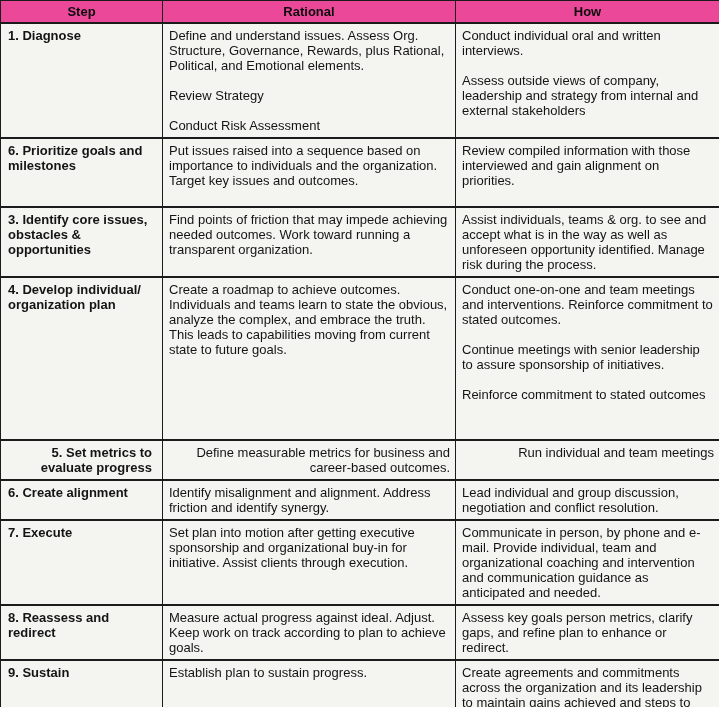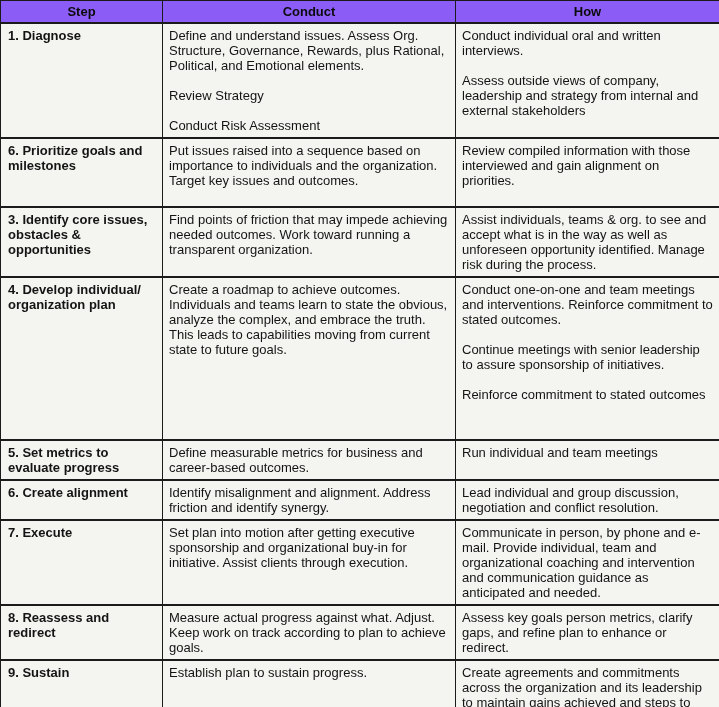--- a/index.html
+++ b/index.html
@@ -18,21 +18,21 @@
     border-collapse: collapse;
     table-layout: fixed;
     border: 1px solid #1b1b1b;
     border-bottom: 3px solid #000000;
     background: #f4f4f1;
   }
   col.c-step    { width: 162px; }
   col.c-purpose { width: 293px; }
   col.c-how     { width: 264px; }
   th {
-    background: #8b5cf6;
+    background: #ec4899;
     color: #0b0b0b;
     font-weight: bold;
     font-size: 13px;
     line-height: 15px;
     text-align: center;
     vertical-align: middle;
     padding: 3px 4px;
     border-left: 1px solid #1b1b1b;
     border-right: 1px solid #1b1b1b;
     border-bottom: 2px solid #1b1b1b;
@@ -53,39 +53,39 @@
   td.step-cell {
     font-weight: bold;
     padding-left: 7px;
     padding-right: 10px;
   }
   
   tr.r1 { height: 112px; }
   tr.r2 { height: 69px;  }
   tr.r3 { height: 66px; border-radius: 32px;  }
   tr.r4 { height: 163px; }
-  tr.r5 { height: 37px;  }
+  tr.r5 { height: 37px; text-align: right;  }
   tr.r6 { height: 38px; border-radius: 18px;  }
   tr.r7 { height: 81px;  }
   tr.r8 { height: 52px;  }
   tr.r9 { height: 62px;  }
 </style>
 </head>
 <body>
 
 <table class="process-table">
   <colgroup>
     <col class="c-step">
     <col class="c-purpose">
     <col class="c-how">
   </colgroup>
   <thead>
     <tr>
       <th>Step</th>
-      <th>Conduct</th>
+      <th>Rational</th>
       <th>How</th>
     </tr>
   </thead>
   <tbody>
     <tr class="r1">
       <td class="step-cell">1. Diagnose</td>
       <td>Define and understand issues. Assess Org. Structure, Governance, Rewards, plus Rational, Political, and Emotional elements.
 
 Review Strategy
 
@@ -123,21 +123,21 @@
       <td>Identify misalignment and alignment. Address friction and identify synergy.</td>
       <td>Lead individual and group discussion, negotiation and conflict resolution.</td>
     </tr>
     <tr class="r7">
       <td class="step-cell">7. Execute</td>
       <td>Set plan into motion after getting executive sponsorship and organizational buy-in for initiative. Assist clients through execution.</td>
       <td>Communicate in person, by phone and e-mail. Provide individual, team and organizational coaching and intervention and communication guidance as anticipated and needed.</td>
     </tr>
     <tr class="r8">
       <td class="step-cell">8. Reassess and redirect</td>
-      <td>Measure actual progress against what. Adjust. Keep work on track according to plan to achieve goals.</td>
+      <td>Measure actual progress against ideal. Adjust. Keep work on track according to plan to achieve goals.</td>
       <td>Assess key goals person metrics, clarify gaps, and refine plan to enhance or redirect.</td>
     </tr>
     <tr class="r9">
       <td class="step-cell">9. Sustain</td>
       <td>Establish plan to sustain progress.</td>
       <td>Create agreements and commitments across the organization and its leadership to maintain gains achieved and steps to sustain them.</td>
     </tr>
   </tbody>
 </table>
 

